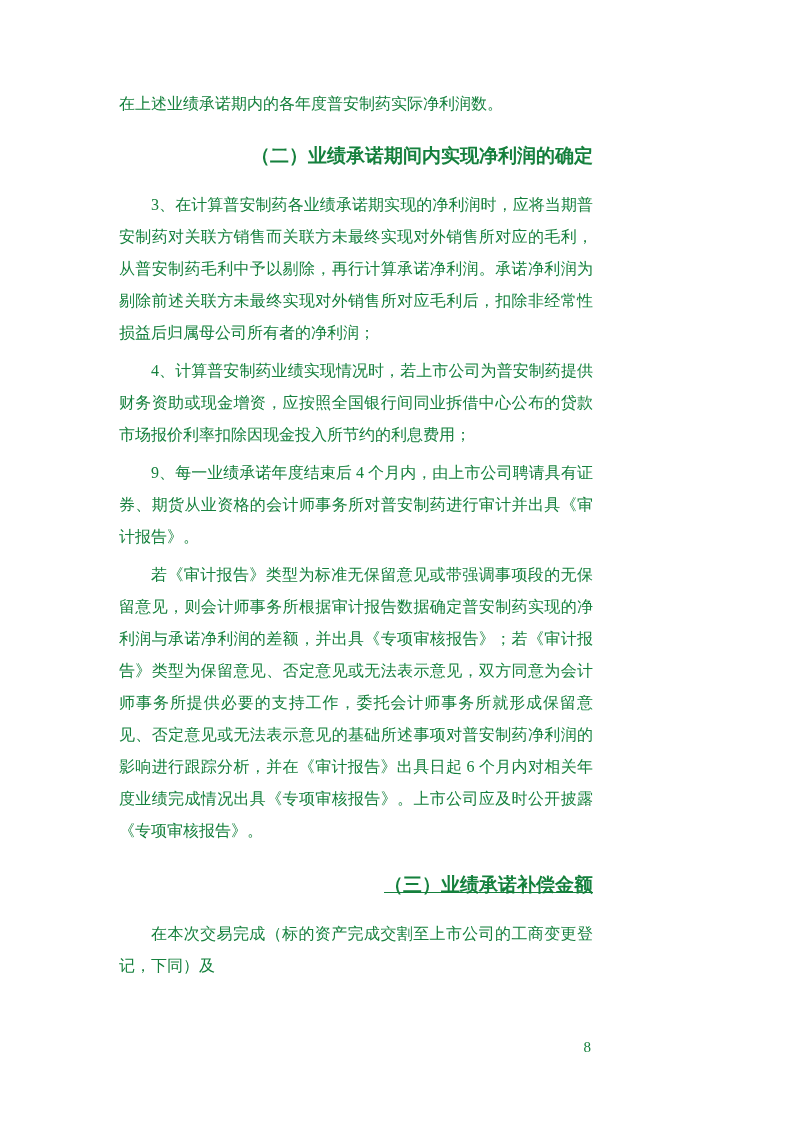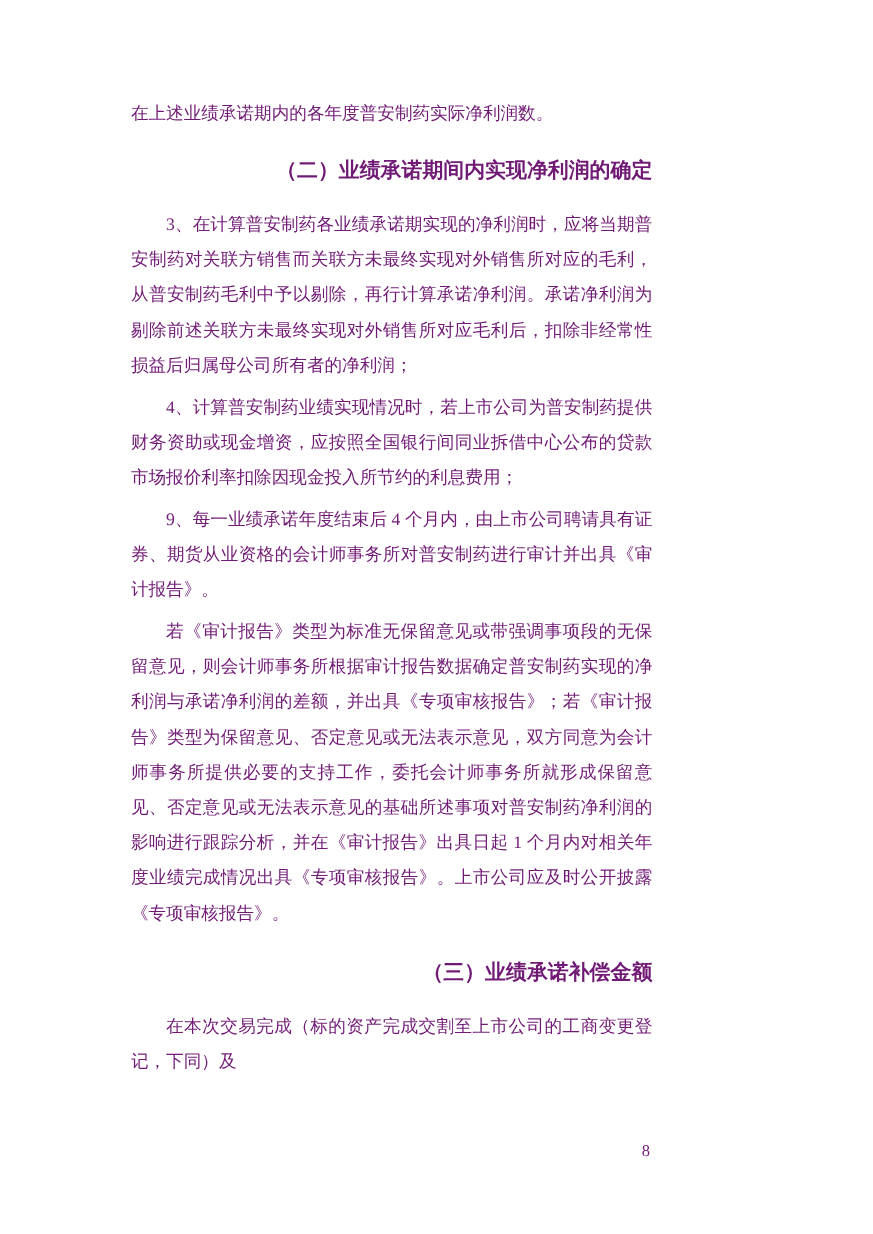--- a/index.html
+++ b/index.html
@@ -7,21 +7,21 @@
     padding: 0;
     background: #ffffff;
   }
   .page {
     position: relative;
     width: 711px;
     height: 1122px;
     background: #ffffff;
     box-sizing: border-box;
     padding: 88px 118px 0 119px;
-    color: #701a75;
+    color: #15803d;
     font-family: "Liberation Serif", "DejaVu Serif", serif;
     overflow: hidden;
   }
   .body-para {
     font-size: 16px;
     line-height: 32px;
     text-align: justify;
     margin: 0 0 6px 0;
     text-indent: 2em;
     word-break: break-all;
@@ -33,20 +33,21 @@
     font-family: "Liberation Sans", "DejaVu Sans", sans-serif;
     font-weight: 700;
     font-size: 19px;
     line-height: 27px;
     margin: 22px 0 20px 0;
     text-align: right;
     text-indent: 0;
   }
   .section-heading.second {
     margin-top: 24px;
+    text-decoration: underline;
   }
   .closing-para {
     margin-bottom: 13px;
   }
   .page-number {
     position: absolute;
     top: 1038px;
     right: 120px;
     font-size: 15px;
     line-height: 18px;
@@ -64,21 +65,21 @@
 
 
 
 
   <p class="body-para">3、在计算普安制药各业绩承诺期实现的净利润时，应将当期普安制药对关联方销售而关联方未最终实现对外销售所对应的毛利，从普安制药毛利中予以剔除，再行计算承诺净利润。承诺净利润为剔除前述关联方未最终实现对外销售所对应毛利后，扣除非经常性损益后归属母公司所有者的净利润；</p>
 
   <p class="body-para">4、计算普安制药业绩实现情况时，若上市公司为普安制药提供财务资助或现金增资，应按照全国银行间同业拆借中心公布的贷款市场报价利率扣除因现金投入所节约的利息费用；</p>
 
   <p class="body-para">9、每一业绩承诺年度结束后 4 个月内，由上市公司聘请具有证券、期货从业资格的会计师事务所对普安制药进行审计并出具《审计报告》。</p>
 
-  <p class="body-para">若《审计报告》类型为标准无保留意见或带强调事项段的无保留意见，则会计师事务所根据审计报告数据确定普安制药实现的净利润与承诺净利润的差额，并出具《专项审核报告》；若《审计报告》类型为保留意见、否定意见或无法表示意见，双方同意为会计师事务所提供必要的支持工作，委托会计师事务所就形成保留意见、否定意见或无法表示意见的基础所述事项对普安制药净利润的影响进行跟踪分析，并在《审计报告》出具日起 1 个月内对相关年度业绩完成情况出具《专项审核报告》。上市公司应及时公开披露《专项审核报告》。</p>
+  <p class="body-para">若《审计报告》类型为标准无保留意见或带强调事项段的无保留意见，则会计师事务所根据审计报告数据确定普安制药实现的净利润与承诺净利润的差额，并出具《专项审核报告》；若《审计报告》类型为保留意见、否定意见或无法表示意见，双方同意为会计师事务所提供必要的支持工作，委托会计师事务所就形成保留意见、否定意见或无法表示意见的基础所述事项对普安制药净利润的影响进行跟踪分析，并在《审计报告》出具日起 6 个月内对相关年度业绩完成情况出具《专项审核报告》。上市公司应及时公开披露《专项审核报告》。</p>
 
   <div class="section-heading second">（三）业绩承诺补偿金额</div>
 
   <p class="body-para closing-para">在本次交易完成（标的资产完成交割至上市公司的工商变更登记，下同）及</p>
 
   <div class="page-number">8</div>
 
 </div>
 
 </body></html>

